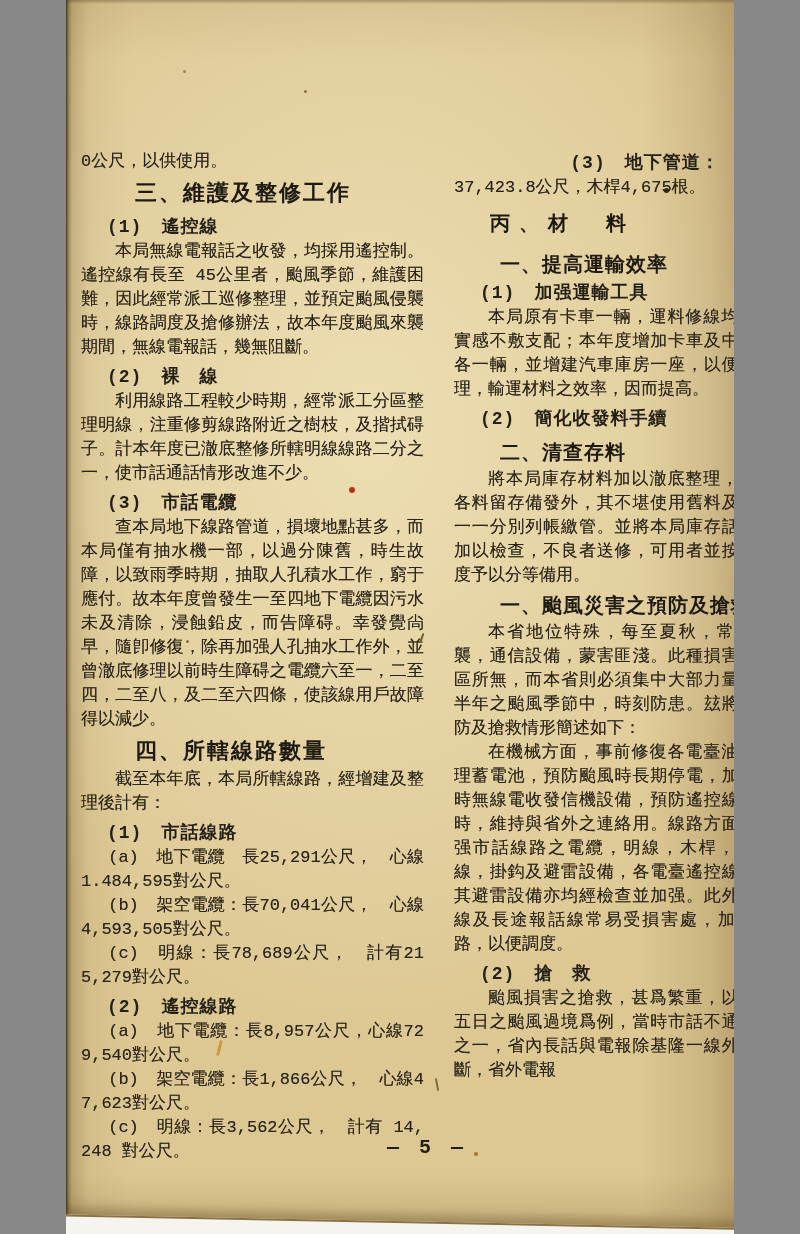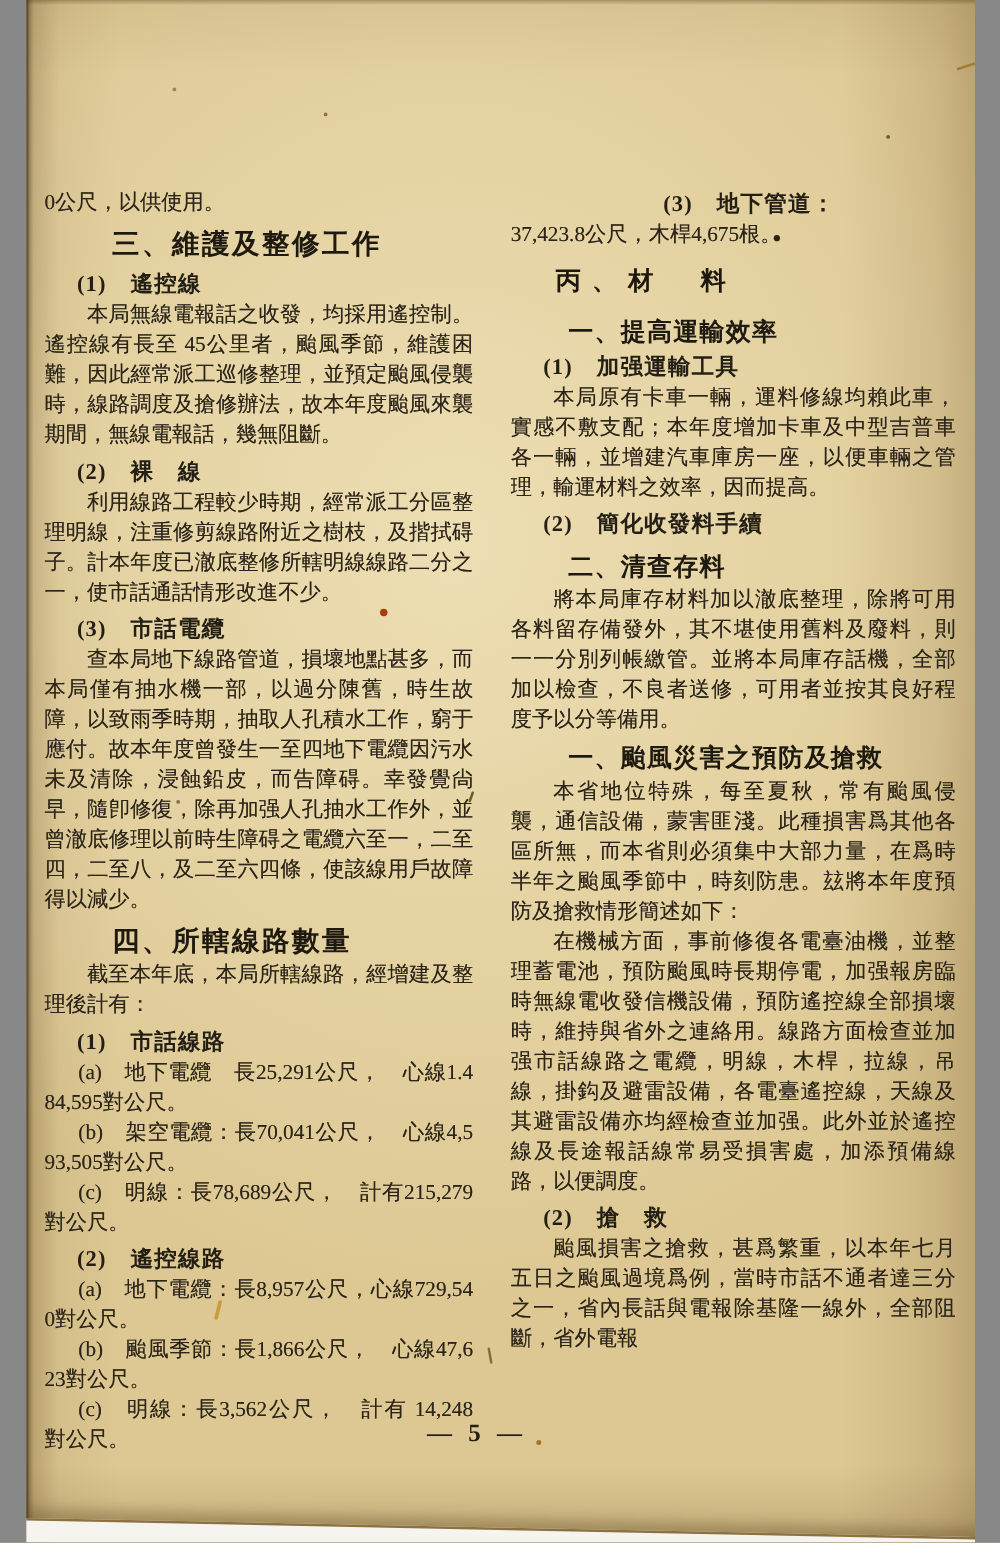--- a/index.html
+++ b/index.html
@@ -1,26 +1,26 @@
 <!DOCTYPE html>
 <html lang="zh-Hant"><head>
 <meta charset="utf-8">
 <style>
   html,body{margin:0;padding:0;background:#888;}
   .page{
     position:relative;
-    width:759px;height:1234px;
+    width:668px;height:1234px;
     margin:0 auto;
     overflow:hidden;
     background-color:#ddc893;
     background-image:
       radial-gradient(120% 85% at 45% 35%, rgba(250,240,206,0.55) 0%, rgba(250,240,206,0) 58%),
       linear-gradient(90deg, rgba(110,82,36,0.38) 0%, rgba(110,82,36,0.08) 3.5%, rgba(0,0,0,0) 10%, rgba(0,0,0,0) 86%, rgba(110,82,36,0.16) 96%, rgba(110,82,36,0.30) 100%),
       linear-gradient(0deg, rgba(105,78,32,0.22) 0%, rgba(0,0,0,0) 5%, rgba(0,0,0,0) 95%, rgba(105,78,32,0.10) 100%);
-    font-family:Liberation Serif, serif;
+    font-family:Liberation Mono, monospace;
     color:#2b2418;
   }
   .col{position:absolute;top:150px;}
   .col-left{left:15px;width:343px;}
   .col-right{left:388px;width:356px;}
   .body{
     font-size:17px;line-height:24px;margin:0;
     text-align:justify;text-justify:inter-ideograph;
     word-break:break-all;text-indent:2em;
     text-shadow:0 0 .5px rgba(43,36,24,.55);
@@ -66,21 +66,21 @@
     <div class="h-item">(3)　市話電纜</div>
     <div class="body">查本局地下線路管道，損壞地點甚多，而本局僅有抽水機一部，以過分陳舊，時生故障，以致雨季時期，抽取人孔積水工作，窮于應付。故本年度曾發生一至四地下電纜因污水未及清除，浸蝕鉛皮，而告障碍。幸發覺尙早，隨卽修復，除再加强人孔抽水工作外，並曾澈底修理以前時生障碍之電纜六至一，二至四，二至八，及二至六四條，使該線用戶故障得以減少。</div>
     <div class="h-section">四、所轄線路數量</div>
     <div class="body">截至本年底，本局所轄線路，經增建及整理後計有：</div>
     <div class="h-item">(1)　市話線路</div>
     <div class="body li">(a)　地下電纜　長25,291公尺，　心線1.484,595對公尺。</div>
     <div class="body li">(b)　架空電纜：長70,041公尺，　心線4,593,505對公尺。</div>
     <div class="body li">(c)　明線：長78,689公尺，　計有215,279對公尺。</div>
     <div class="h-item">(2)　遙控線路</div>
     <div class="body li">(a)　地下電纜：長8,957公尺，心線729,540對公尺。</div>
-    <div class="body li">(b)　颱風季節：長1,866公尺，　心線47,623對公尺。</div>
+    <div class="body li">(b)　架空電纜：長1,866公尺，　心線47,623對公尺。</div>
     <div class="body li">(c)　明線：長3,562公尺，　計有 14,248 對公尺。</div>
   </div>
 
   <div class="col col-right">
     <div class="h-item" style="margin-top:0;text-align:center;">(3)　地下管道：</div>
     <div class="body p-flush">37,423.8公尺，木桿4,675根。</div>
     <div class="h-big">丙、材　料</div>
     <div class="h-sub">一、提高運輸效率</div>
     <div class="h-item" style="margin-top:0;">(1)　加强運輸工具</div>
     <div class="body">本局原有卡車一輛，運料修線均賴此車，實感不敷支配；本年度增加卡車及中型吉普車各一輛，並增建汽車庫房一座，以便車輛之管理，輸運材料之效率，因而提高。</div>

